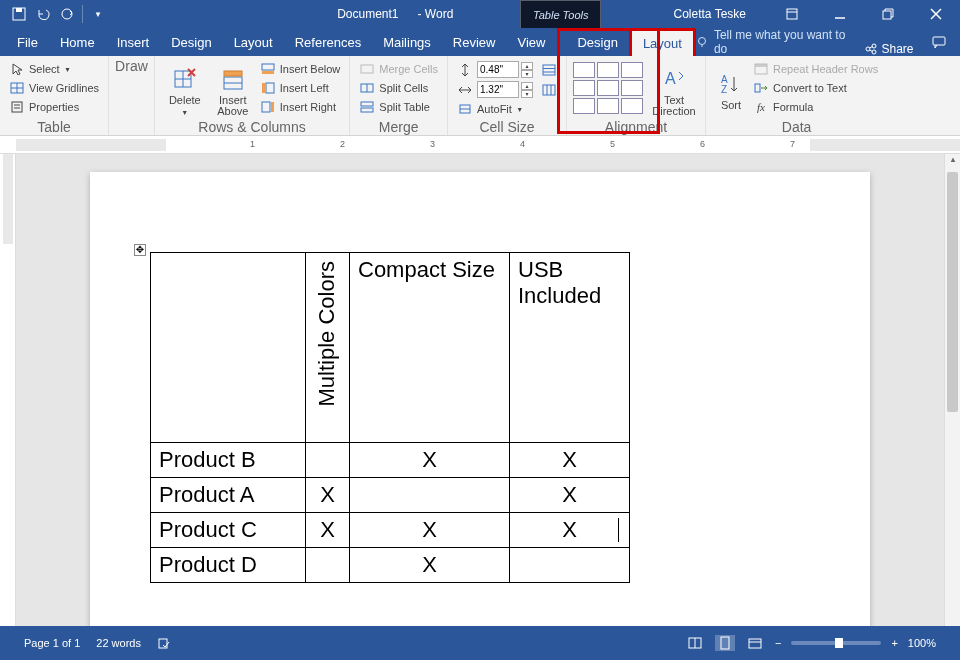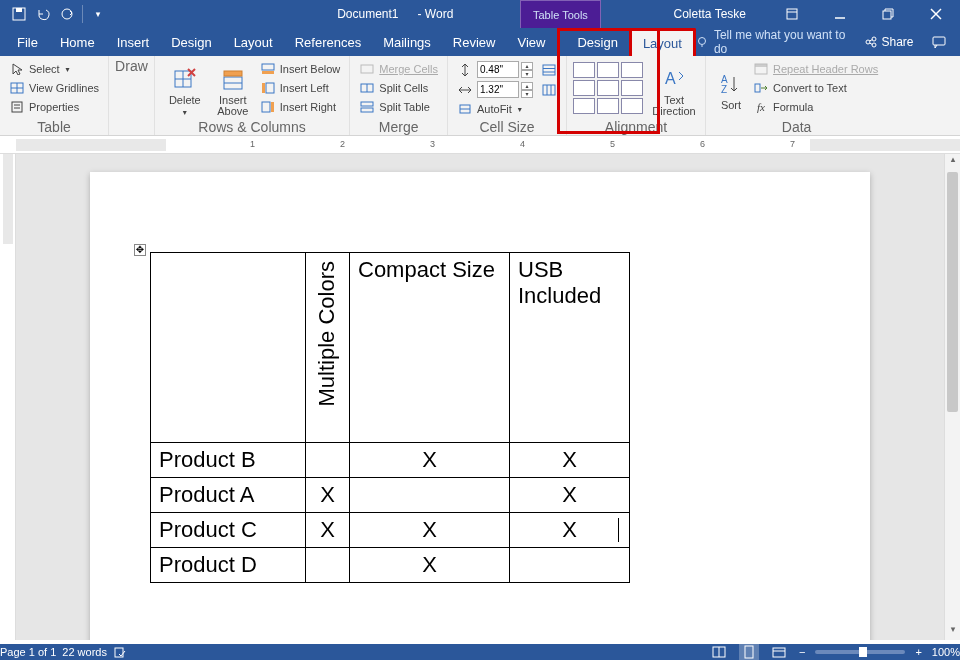--- a/index.html
+++ b/index.html
@@ -4,42 +4,42 @@
 <style>
 * { box-sizing: border-box; margin: 0; padding: 0; font-family: "Segoe UI", Arial, sans-serif; }
 body { width: 960px; height: 660px; overflow: hidden; background: #fff; position: relative; }
 
 
 .titlebar { height: 28px; background: #2b579a; color: #fff; display: flex; align-items: center; font-size: 12px; position: relative; }
 .qa-toolbar { display: flex; align-items: center; gap: 2px; padding: 0 8px; }
 .qa-btn { width: 22px; height: 22px; display: flex; align-items: center; justify-content: center; color: #fff; }
 .qa-sep { width: 1px; height: 18px; background: rgba(255,255,255,0.3); margin: 0 2px; }
 .title-center { flex: 1; text-align: center; display:flex; justify-content:center; gap:19px;}
-.title-tools { position:absolute; left:520px; top:0; height:28px; display:flex; align-items:center; font-size:11px; color:#cfe0f7; border:1px solid rgba(255,255,255,0.3); border-bottom:none; padding:0 12px; background:#4c1d95;}
+.title-tools { position:absolute; left:520px; top:0; height:28px; display:flex; align-items:center; font-size:11px; color:#cfe0f7; border:1px solid rgba(255,255,255,0.3); border-bottom:none; padding:0 12px; background:#0f172a;font-style:italic;}
 .win-right { display:flex; align-items:center; gap:8px; padding-right:4px;}
 .win-btn { width:40px; height:28px; display:flex; align-items:center; justify-content:center; color:#fff;}
 .acct { font-size:12px; color:#fff; margin-right:18px;}
 
 
 .tabs { height: 28px; background: #2b579a; display: flex; align-items: stretch; color: #fff; font-size: 13px; padding: 0 10px 0 6px; position:relative; }
 .tab { padding: 0 11px; display: flex; align-items: center; cursor: default; border-top-left-radius:2px; border-top-right-radius:2px;}
 .tab.active { background: #f3f3f3; color: #2b579a; }
 .tab.highlighted { border: 3px solid #d40000; border-bottom:none; box-sizing:border-box; }
-.tabs-right { margin-left:auto; display:flex; align-items:center; gap:14px; color:#cfe0f7;}
+.tabs-right { margin-left:auto; display:flex; align-items:flex-end; gap:14px; color:#cfe0f7;}
 .tell-me { display:flex; align-items:center; gap:6px; font-size:12px;}
 .share-btn { display:flex; align-items:center; gap:4px; font-size:12px; color:#fff;}
 
 
 .ribbon { height: 80px; background: #f3f3f3; border-bottom: 1px solid #d4d4d4; display: flex; font-size: 11px; color: #444; position:relative; }
 .group { border-right: 1px solid #e1e1e1; padding: 2px 6px 0 6px; display: flex; flex-direction: column; }
 .group-body { flex:1; display:flex; }
 .group-label { height: 16px; text-align: center; font-size: 14px; color: #666; }
 .vstack { display:flex; flex-direction:column; gap:1px; padding-top:2px;}
 .cmd { display:flex; align-items:center; gap:4px; padding:1px 3px; white-space:nowrap; }
-.cmd.disabled { color:#aaa;text-decoration:underline; }
+.cmd.disabled { color:#aaa; }
 .cmd-big { display:flex; flex-direction:column; align-items:center; justify-content:center; width:48px; gap:2px; padding-top:4px;}
 .cmd-big .lbl { text-align:center; line-height:11px;}
 .icon16 { width:16px; height:16px; display:inline-flex; align-items:center; justify-content:center;}
 .icon32 { width:28px; height:28px; display:inline-flex; align-items:center; justify-content:center;}
 .spin-input { display:flex; align-items:center; gap:2px;}
 .spin-input input { width:42px; height:17px; font-size:10px; border:1px solid #aaa; padding:0 2px;}
 .spin-btns { display:flex; flex-direction:column;}
 .spin-btns span { width:12px; height:8px; border:1px solid #aaa; font-size:6px; text-align:center; line-height:7px; background:#fff;}
 .align-grid { display:grid; grid-template-columns:repeat(3,22px); grid-template-rows:repeat(3,16px); gap:2px;}
 .align-cell { border:1px solid #88a; background:#fff; display:flex; align-items:center; justify-content:center;}
@@ -66,21 +66,21 @@
 .rotated { writing-mode:vertical-rl; transform:rotate(180deg); white-space:nowrap; display:inline-block; padding:4px 0;}
 .product-table .center { text-align:center;}
 .col0 { width:155px;}
 .col1 { width:44px;}
 .col2 { width:160px;}
 .col3 { width:120px;}
 .cursor-cell { position:relative;}
 .cursor-cell::after { content:""; position:absolute; right:10px; top:5px; width:1px; height:24px; background:#000;}
 
 
-.statusbar { position:absolute; left:0; right:0; bottom:0; height:16px; background:#2b579a; color:#fff; font-size:11px; display:flex; align-items:center; padding:0 0; gap:6px;}
+.statusbar { position:absolute; left:0; right:0; bottom:0; height:34px; background:#2b579a; color:#fff; font-size:11px; display:flex; align-items:center; padding:0 24px; gap:16px;}
 .statusbar .right { margin-left:auto; display:flex; align-items:center; gap:10px;}
 .zoom-slider { width:90px; height:4px; background:#6b89bb; position:relative; border-radius:2px;}
 .zoom-slider .knob { position:absolute; top:-3px; left:44px; width:8px; height:10px; background:#fff;}
 .view-btn { width:20px; height:16px; display:flex; align-items:center; justify-content:center; color:#fff;}
 
 svg { display:block; }
 </style>
 </head>
 <body>
 

